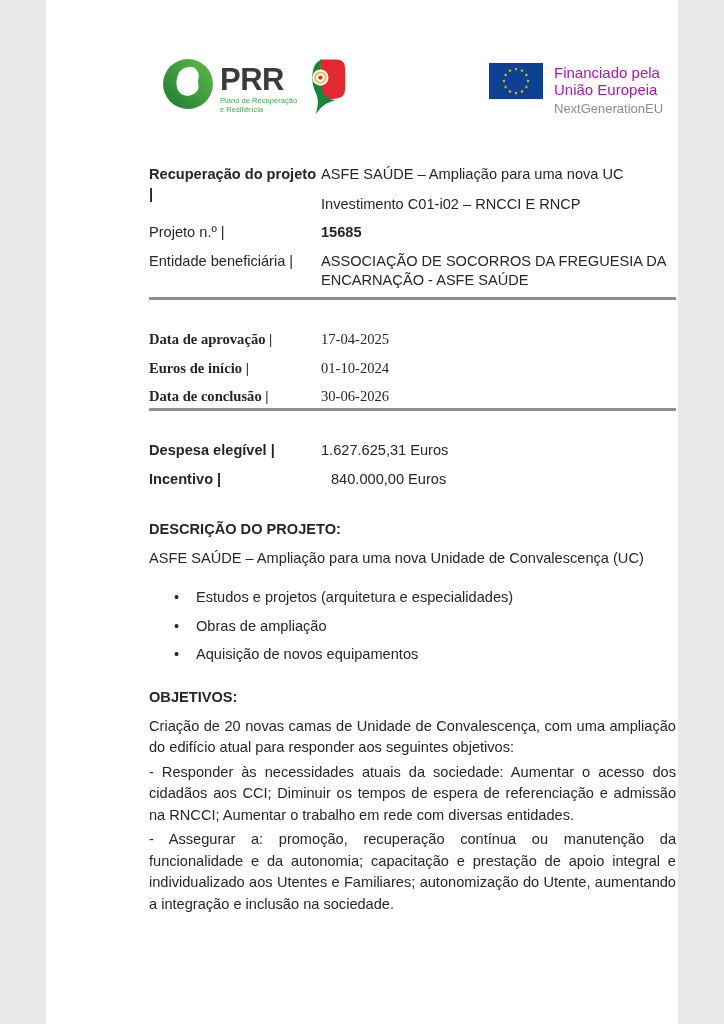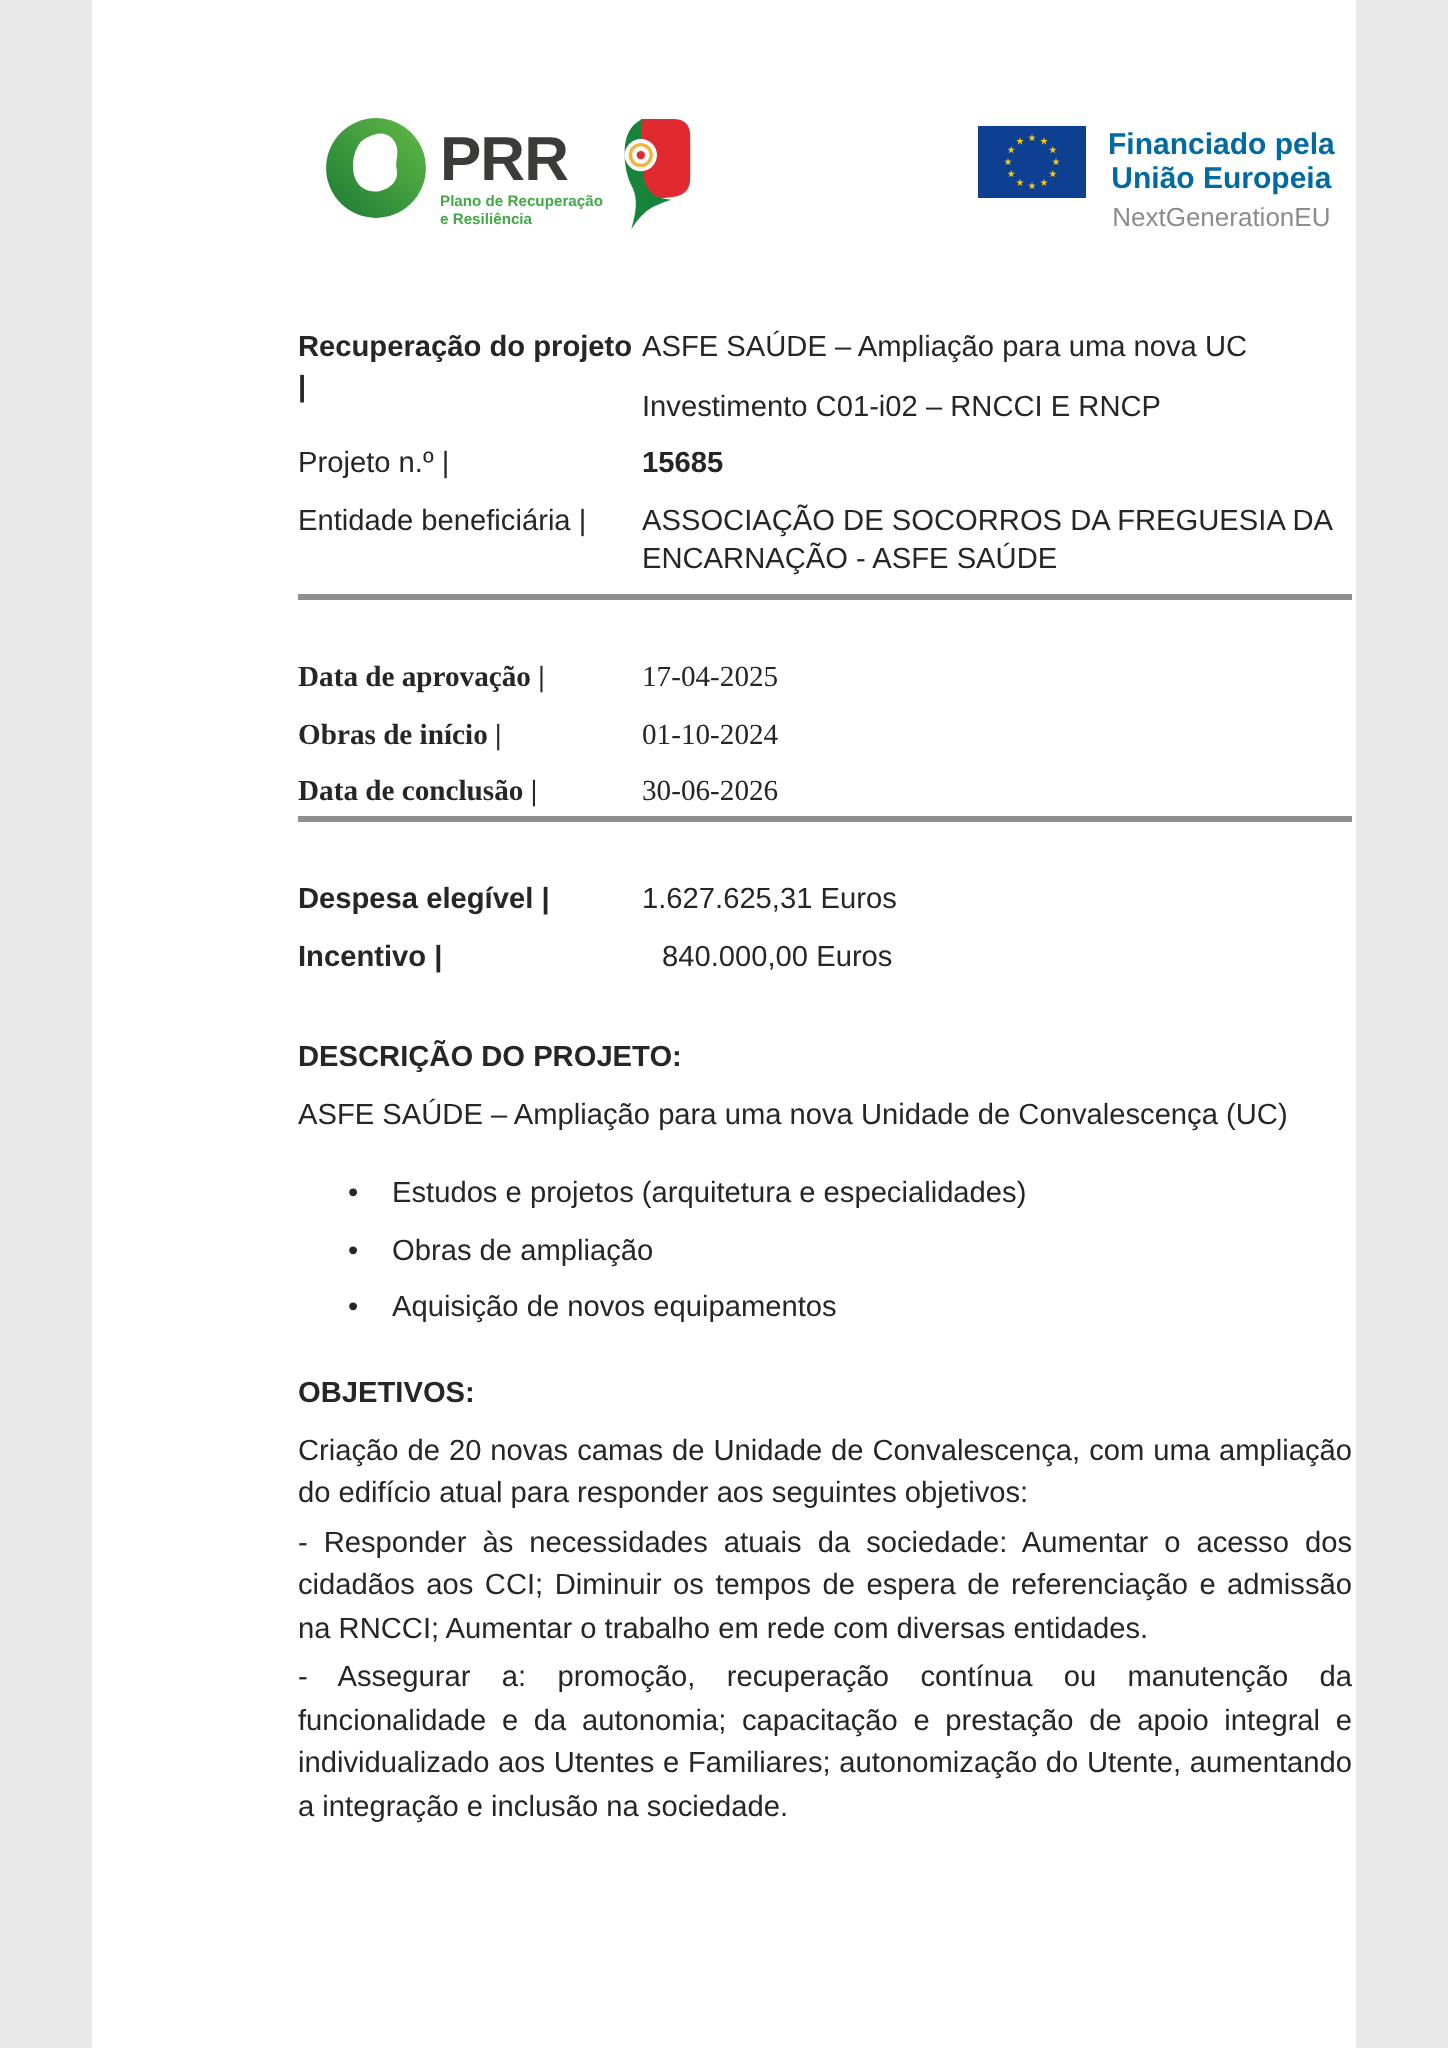--- a/index.html
+++ b/index.html
@@ -8,27 +8,27 @@
   .page {
     position:relative; width:632px; height:1024px; margin:0 auto;
     background:#ffffff; overflow:hidden; color:#262626;
     font-size:14.6px; line-height:19.5px;
   }
   
   .logo { position:absolute; display:flex; align-items:flex-start; }
   .prr-logo { left:116px; top:58px; }
   .prr-text { padding-top:9px; margin-left:6px; }
   .prr-wordmark { font-size:31px; line-height:26px; font-weight:800; color:#3b3b3a; letter-spacing:-0.5px; }
-  .prr-tagline { margin-top:3px; font-size:7.6px; line-height:9px; font-weight:700; color:#43a948; }
+  .prr-tagline { margin-top:3px; font-size:7.6px; line-height:9px; font-weight:400; color:#43a948; }
   .republica-logo { left:263px; top:57px; }
   .republica-text { padding-top:10px; margin-left:9px; font-family:"Liberation Serif", serif;
     font-size:17.5px; line-height:17.5px; font-weight:700; color:#3a3938; letter-spacing:0.4px; }
   .eu-logo { left:443px; top:63px; }
   .eu-text { margin-left:11px; padding-top:1px; }
-  .eu-funding { font-size:15px; line-height:17px; font-weight:700; color:#0369a1;text-align:center; }
+  .eu-funding { font-size:15px; line-height:17px; font-weight:400; color:#a21caf; }
   .eu-program { margin-top:3px; font-size:13px; line-height:15px; color:#8c8c8c;text-align:center; }
   
   .sec { position:absolute; left:103px; width:527px; }
   .row { display:flex; margin-bottom:9px; }
   .row .label { width:172px; flex:none; }
   .row .value { flex:1; }
   .bold { font-weight:700; }
   .sec-project { top:165px; }
   .sec-project .value p { margin:0 0 10px 0; }
   .sec-project .value p:last-child { margin-bottom:0; }
@@ -128,21 +128,21 @@
   </section>
 
   <div class="divider divider-1"></div>
 
   <section class="sec sec-dates">
     <div class="row">
       <div class="label bold">Data de aprovação |</div>
       <div class="value">17-04-2025</div>
     </div>
     <div class="row">
-      <div class="label bold">Obras de início |</div>
+      <div class="label bold">Euros de início |</div>
       <div class="value">01-10-2024</div>
     </div>
     <div class="row">
       <div class="label bold">Data de conclusão |</div>
       <div class="value">30-06-2026</div>
     </div>
   </section>
 
   <div class="divider divider-2"></div>
 

